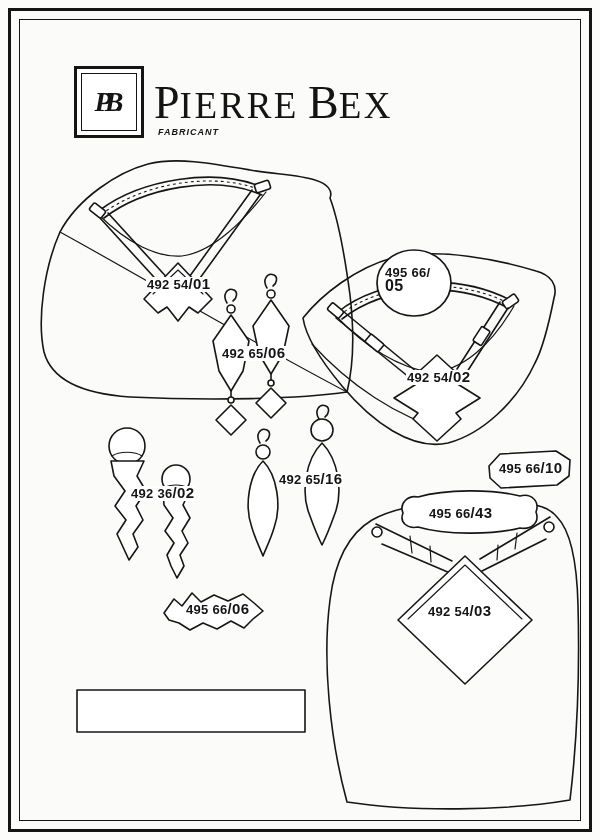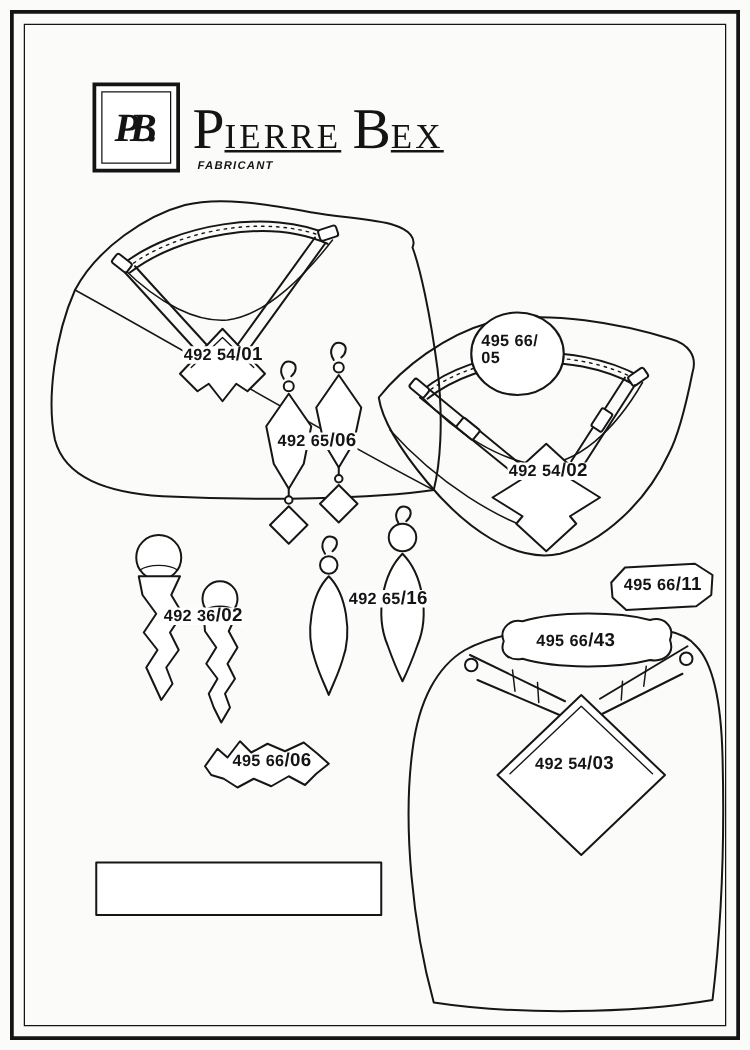--- a/index.html
+++ b/index.html
@@ -7,39 +7,39 @@
     position:relative;width:600px;height:840px;margin:0 auto;
     background:#fbfbfa;color:#141414;overflow:hidden;
     font-family:"Liberation Sans",sans-serif;
   }
   .outer-frame{position:absolute;inset:8px;border:3px solid #141414;pointer-events:none;}
   .inner-frame{position:absolute;inset:19px;border:1.5px solid #141414;pointer-events:none;}
 
   
   .logo-box{position:absolute;left:74px;top:66px;width:64px;height:66px;border:3px solid #141414;background:#fff;}
   .logo-inner{position:absolute;inset:4px;border:1.5px solid #141414;display:flex;align-items:center;justify-content:center;}
-  .monogram{font-family:"Liberation Serif",serif;font-style:italic;font-weight:700;font-size:32px;letter-spacing:-7px;padding-right:7px;color:#141414;}
+  .monogram{font-family:"Liberation Serif",serif;font-style:italic;font-weight:700;font-size:28px;letter-spacing:-7px;padding-right:7px;color:#141414;}
   .brand-name{position:absolute;left:154px;top:80px;white-space:nowrap;font-family:"Liberation Serif",serif;color:#141414;}
   .brand-name .cap{font-size:46px;line-height:1;}
-  .brand-name .rest{font-size:28px;letter-spacing:2.5px;text-decoration:underline;}
+  .brand-name .rest{font-size:37px;letter-spacing:2.5px;}
   .brand-name .sp{display:inline-block;width:9px;}
   .brand-sub{position:absolute;left:158px;top:127px;font-family:Liberation Sans, sans-serif;font-style:italic;font-weight:700;font-size:9px;letter-spacing:1px;color:#141414;}
 
   
   svg.art{position:absolute;left:0;top:0;width:600px;height:840px;}
 
   
   .code-label{
     position:absolute;background:#fff;padding:0 1px;white-space:nowrap;
     font-family:"Liberation Sans",sans-serif;font-weight:700;font-size:13px;line-height:14px;
     letter-spacing:.3px;color:#141414;
   }
   .code-label .var{font-size:15px;}
   .code-label.oval-label{background:transparent;width:62px;text-align:left;line-height:13px;}
-  .code-label.oval-label .var{display:block;font-size:13px;}
+  .code-label.oval-label .var{display:block;font-size:16px;}
 </style>
 </head>
 <body>
 
 <div class="page">
 
   <div class="outer-frame"></div>
   <div class="inner-frame"></div>
 
   <div class="logo-box">
@@ -152,21 +152,21 @@
   <div class="code-label" style="left:221px;top:346px"><span class="code">492 65</span><span class="var">/06</span></div>
 
   <div class="code-label oval-label" style="left:384px;top:266px"><span class="code">495 66/</span><span class="var">05</span></div>
 
   <div class="code-label" style="left:406px;top:370px"><span class="code">492 54</span><span class="var">/02</span></div>
 
   <div class="code-label" style="left:130px;top:486px"><span class="code">492 36</span><span class="var">/02</span></div>
 
   <div class="code-label" style="left:278px;top:472px"><span class="code">492 65</span><span class="var">/16</span></div>
 
-  <div class="code-label" style="left:498px;top:461px;background:transparent"><span class="code">495 66</span><span class="var">/11</span></div>
+  <div class="code-label" style="left:498px;top:461px;background:transparent"><span class="code">495 66</span><span class="var">/10</span></div>
 
   <div class="code-label" style="left:428px;top:506px;background:transparent"><span class="code">495 66</span><span class="var">/43</span></div>
 
   <div class="code-label" style="left:427px;top:604px;background:transparent"><span class="code">492 54</span><span class="var">/03</span></div>
 
   <div class="code-label" style="left:185px;top:602px;background:transparent"><span class="code">495 66</span><span class="var">/06</span></div>
 
 </div>
 
 </body></html>

